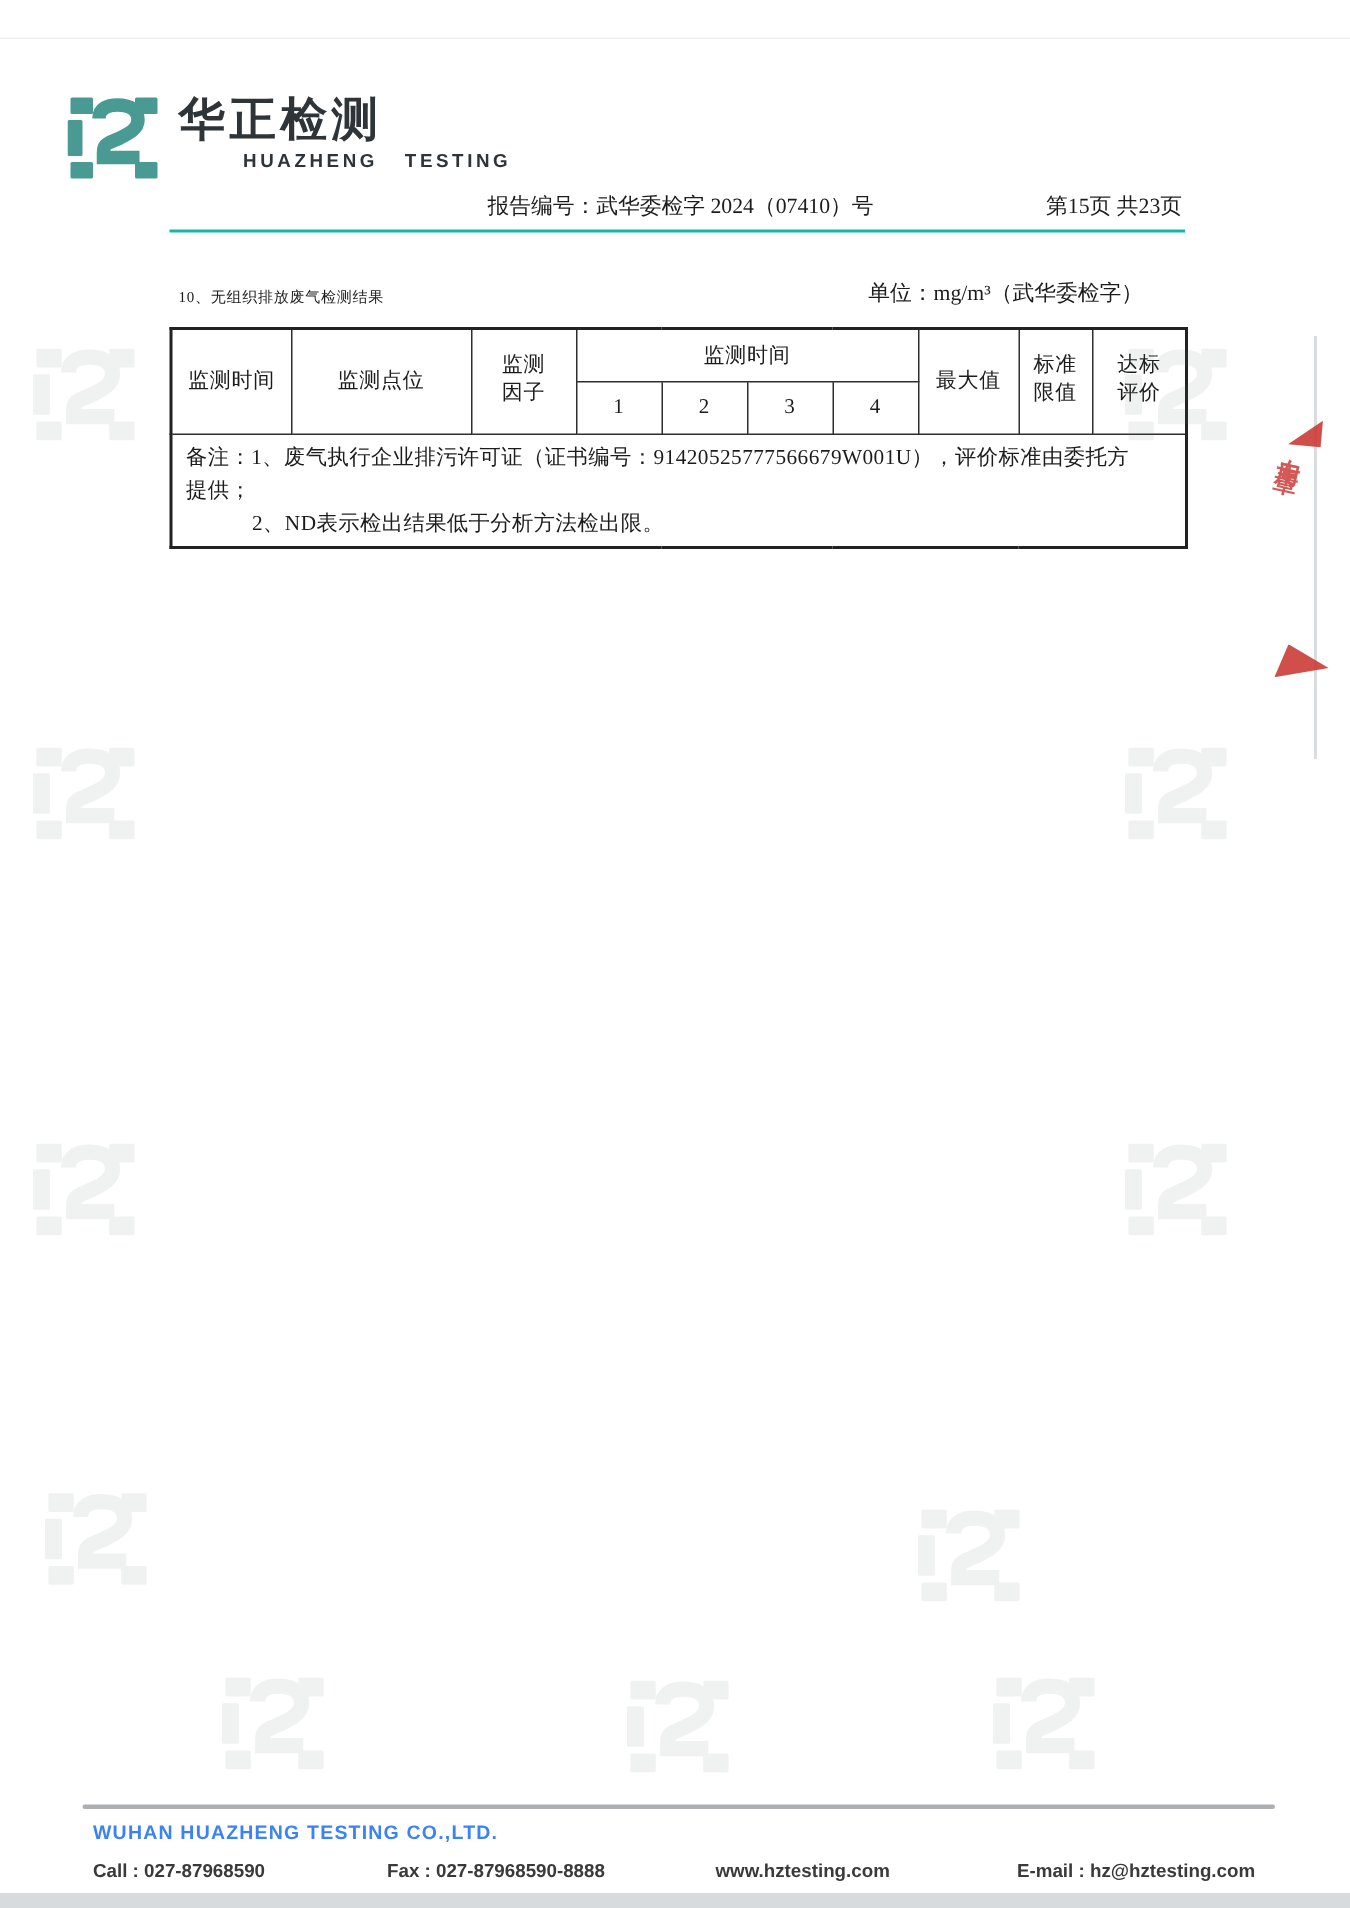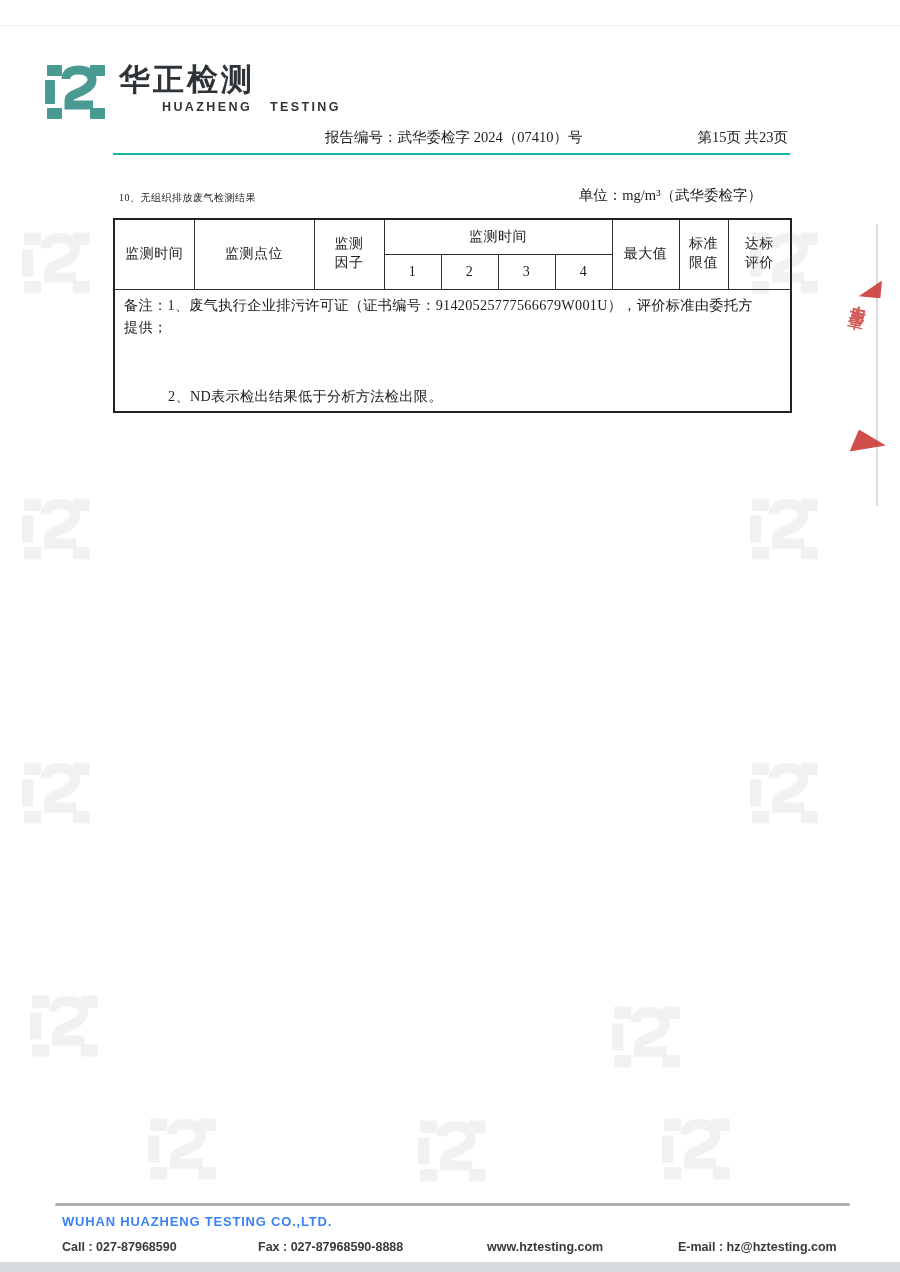--- a/index.html
+++ b/index.html
@@ -33,21 +33,21 @@
   table{border-collapse:collapse;table-layout:fixed;width:677px;border:2px solid #222;}
   th,td{border:1px solid #2e2e2e;text-align:center;vertical-align:middle;padding:0 2px;
         font-weight:normal;overflow:hidden;}
   thead tr{height:35px;}
   th{font-size:14px;letter-spacing:0.5px;}
   td{font-size:13.5px;}
   .pre{white-space:pre-line;line-height:1.35;}
   .notes-row td{height:66px;text-align:left;padding:4px 9px;font-size:14.2px;line-height:1.55;
                 letter-spacing:0.3px;}
   .note-line{white-space:pre-wrap;}
-  .note-indent{text-indent:3.1em;margin-top:47px;}
+  .note-indent{text-indent:3.1em;}
 
   
   .scan-vline{position:absolute;left:876px;top:224px;width:2px;height:282px;background:#cfd4d8;
               opacity:.8;}
   .stamp-wedge1{position:absolute;left:858px;top:283px;width:26px;height:17px;background:#c9302c;
                 clip-path:polygon(0 62%,100% 0,80% 100%);transform:rotate(-12deg);opacity:.85;}
   .stamp-chars{position:absolute;left:843px;top:292px;height:78px;writing-mode:vertical-rl;
                transform:rotate(13deg);color:#c9302c;font-size:16px;font-weight:700;
                letter-spacing:4px;opacity:.8;}
   .stamp-wedge2{position:absolute;left:851px;top:431px;width:35px;height:23px;background:#c9302c;
@@ -59,21 +59,21 @@
   
   .footer-line{position:absolute;left:55px;top:1203px;width:795px;height:3px;background:#90959a;
                border-radius:2px;opacity:.75;}
   .footer-co{position:absolute;left:62px;top:1214px;font-size:13px;font-weight:700;
              letter-spacing:0.8px;color:#3b82f6;
              font-family:"Liberation Sans","DejaVu Sans",sans-serif;}
   .footer-contacts{position:absolute;left:0;top:1240px;width:788px;height:18px;
                    font-family:"Liberation Sans","DejaVu Sans",sans-serif;font-size:12.5px;
                    font-weight:600;color:#3a3a3a;}
   .fc{position:absolute;white-space:nowrap;}
-  .fc-call{left:62px;} .fc-fax{left:258px;} .fc-web{left:487px;} .fc-mail{left:678px;}
+  .fc-call{left:62px;} .fc-fax{left:258px;} .fc-web{left:477px;} .fc-mail{left:678px;}
   .bottom-band{position:absolute;left:0;bottom:0;width:100%;height:10px;background:#d8dbde;}
 </style>
 </head>
 <body>
 
 <div class="page">
   <div class="scan-top-line"></div>
 
   <div class="logo-row">
     <span class="logo-mark">

